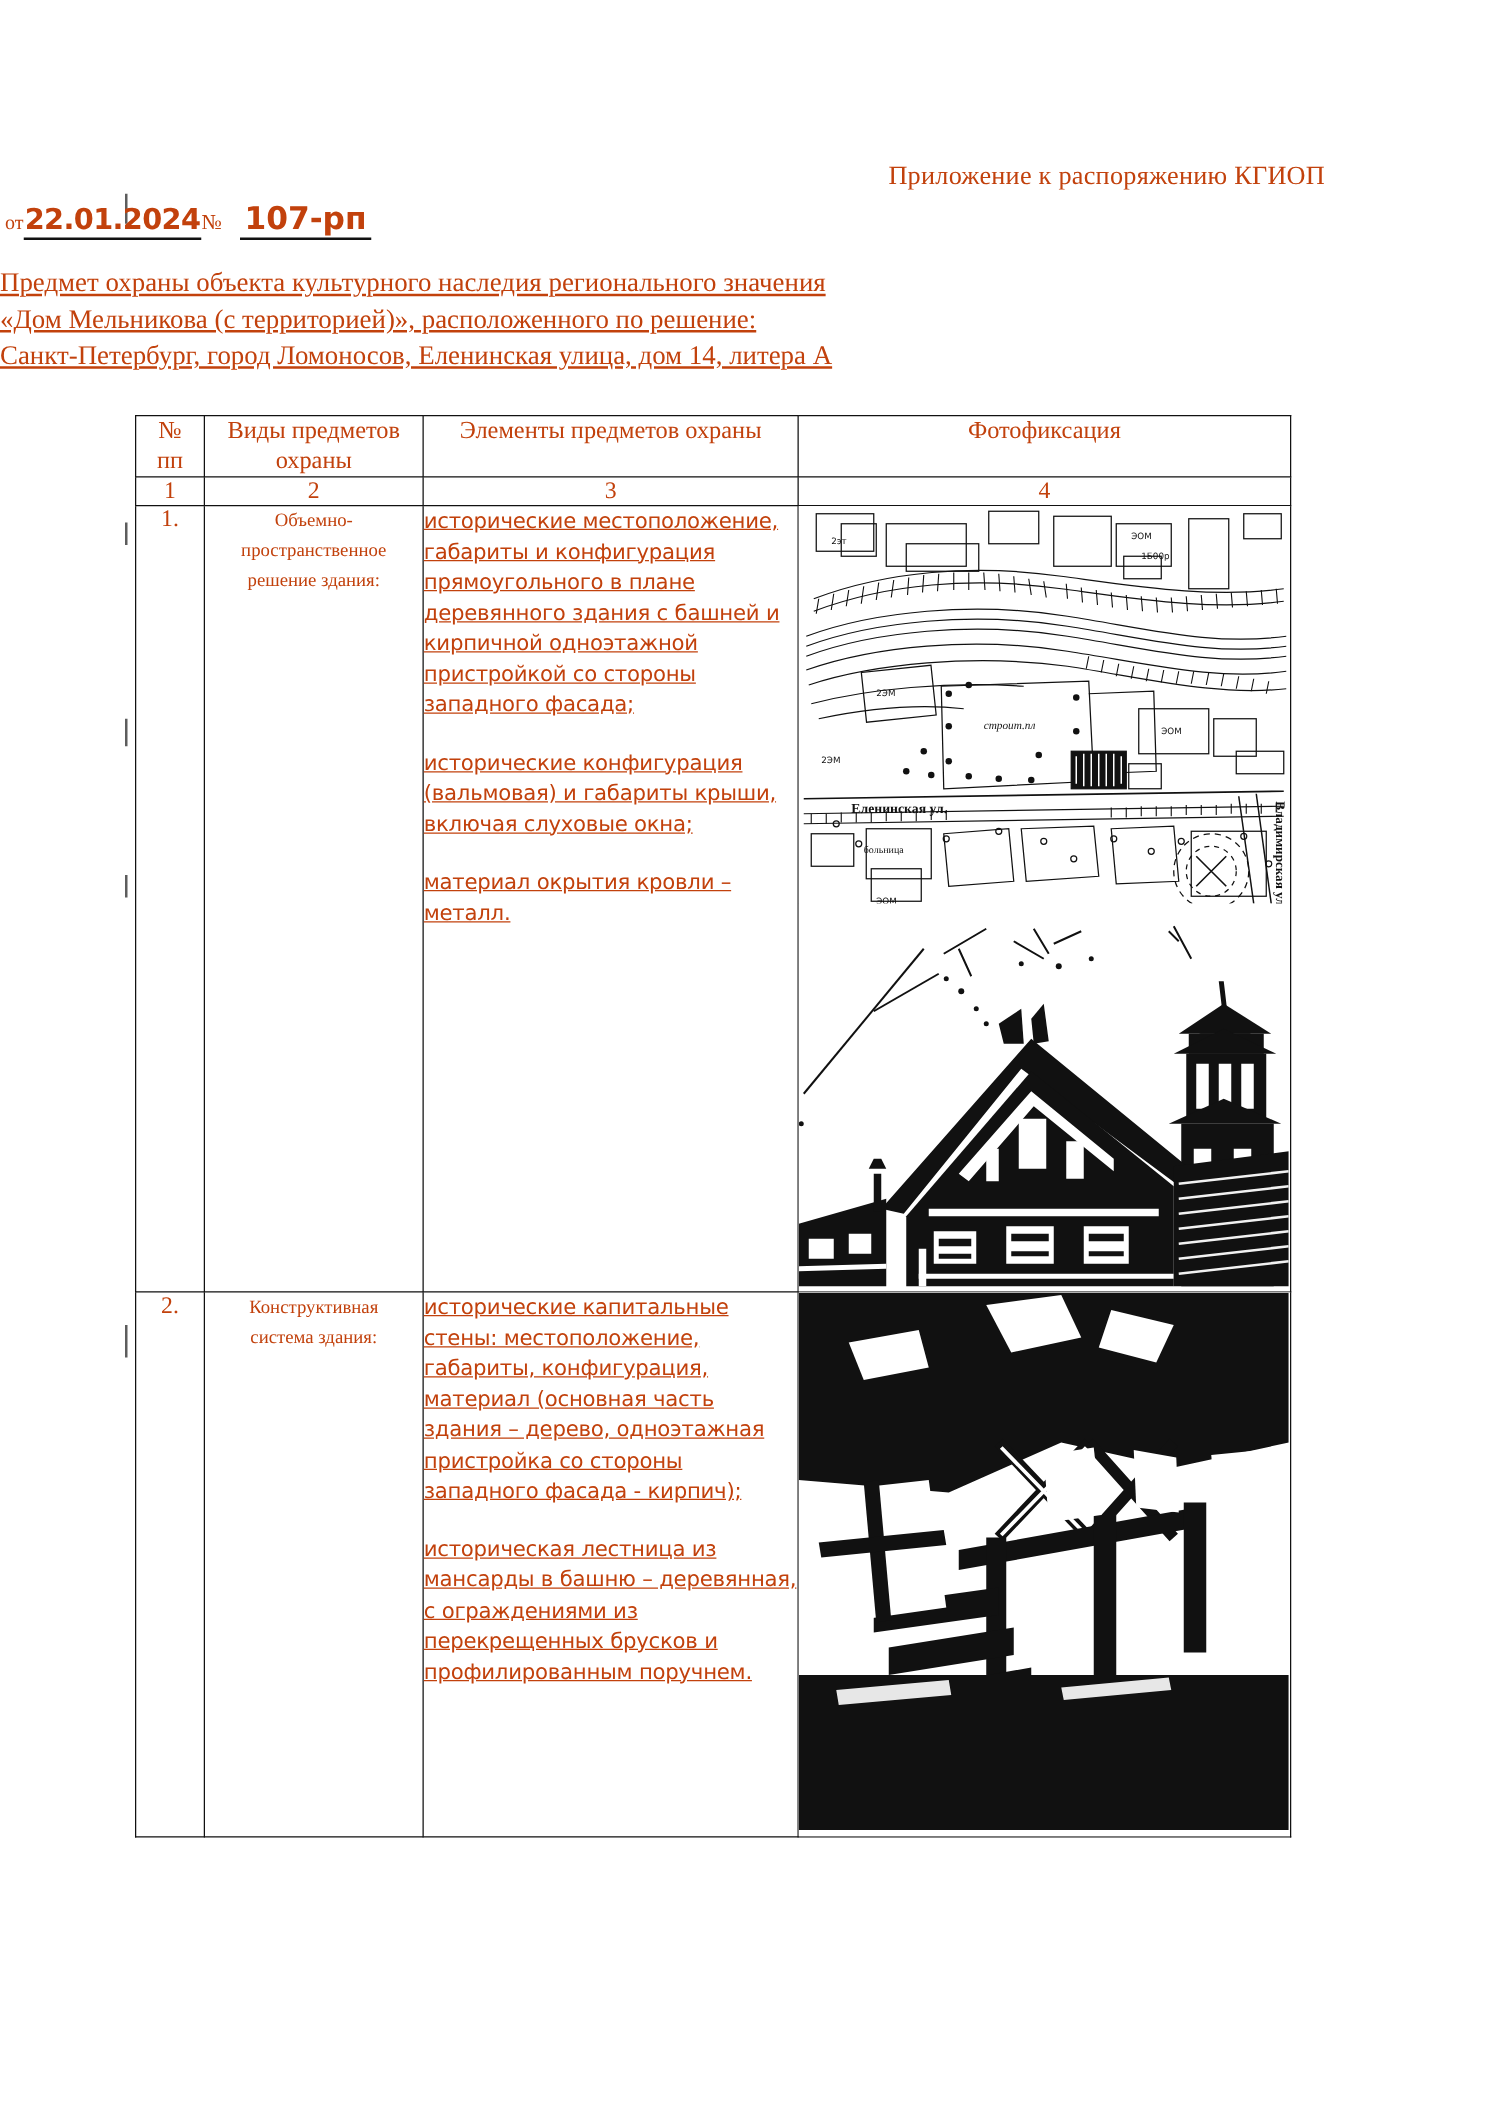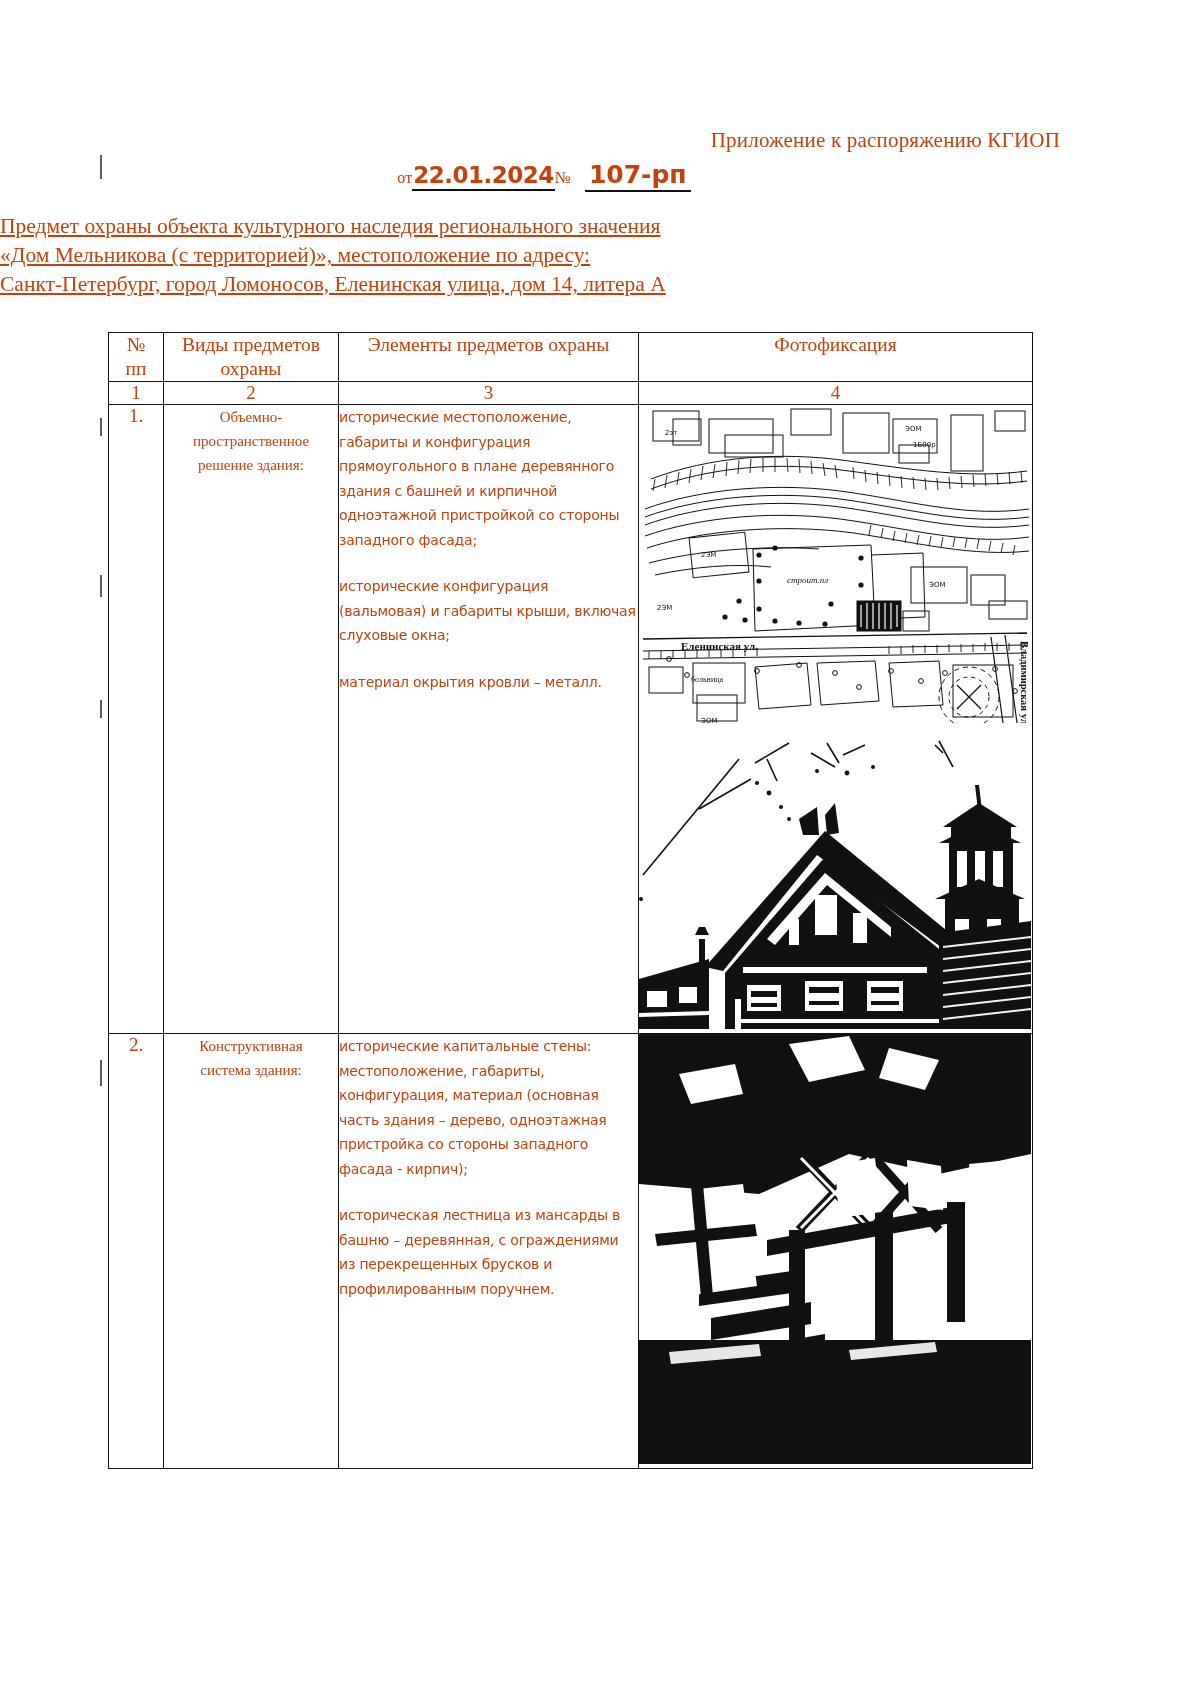--- a/index.html
+++ b/index.html
@@ -25,23 +25,23 @@
     top: 128px;
     left: 0;
     width: 1060px;
     text-align: right;
     font-size: 21px;
     letter-spacing: .2px;
   }
   .hdr-line2 {
     position: absolute;
     top: 160px;
-    left: 14px;
+    left: 4px;
     width: 1060px;
-    text-align: center;
+    text-align: left;
     font-size: 20px;
     white-space: nowrap;
   }
   .hdr-ot { font-size: 16px; }
   .stamp-date {
     font-family: "DejaVu Sans", sans-serif;
     font-weight: bold;
     font-size: 23px;
     letter-spacing: -0.5px;
     border-bottom: 2px solid #111;
@@ -108,24 +108,25 @@
   }
   td.kind {
     text-align: center;
     font-family: "Liberation Serif", serif;
     font-size: 15px;
     line-height: 24px;
     padding: 10px 6px 0 6px;
   }
   td.elems {
     font-family: "DejaVu Sans", sans-serif;
-    font-size: 14px;
+    font-size: 17px;
     line-height: 24.5px;
     padding: 9px 8px 10px 10px;
     letter-spacing: -0.2px;
+    text-decoration: underline;
   }
   td.elems p { margin: 0 0 22px 0; }
   td.elems p:last-child { margin-bottom: 0; }
 
   td.photo { padding: 0; position: relative; background: #fff; margin-top: 13px; }
 
   
   .mapwrap {
     position: relative;
     width: 100%;
@@ -172,21 +173,21 @@
 
   <div class="hdr">
     <span>Приложение к распоряжению КГИОП</span>
   </div>
   <div class="hdr-line2">
     <span class="hdr-ot">от</span><span class="stamp-date">22.01.2024</span><span class="stamp-no">№</span><span class="stamp-num">107-рп</span>
   </div>
 
   <div class="title-block">
     <div>Предмет охраны объекта культурного наследия регионального значения</div>
-    <div>«Дом Мельникова (с территорией)», местоположение по адресу:</div>
+    <div>«Дом Мельникова (с территорией)», расположенного по решение:</div>
     <div>Санкт-Петербург, город Ломоносов, Еленинская улица, дом 14, литера А</div>
   </div>
 
   <table class="doc">
     <colgroup>
       <col class="c1">
         <col class="c2">
         <col class="c3">
         <col class="c4">
     </colgroup>

